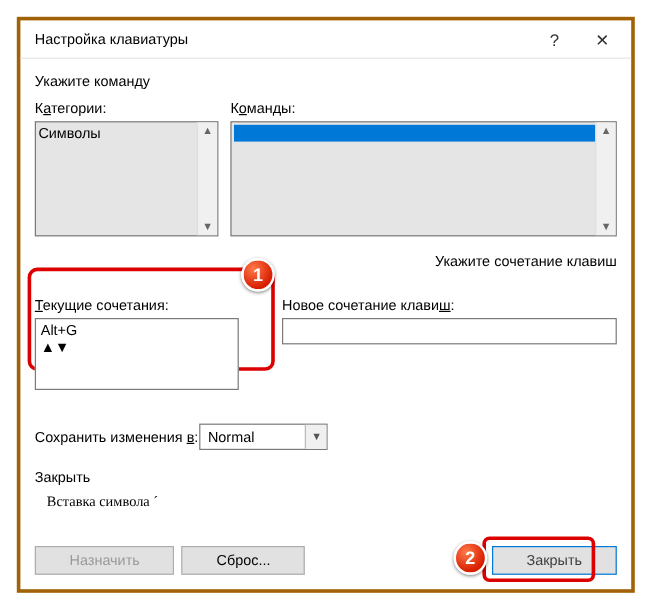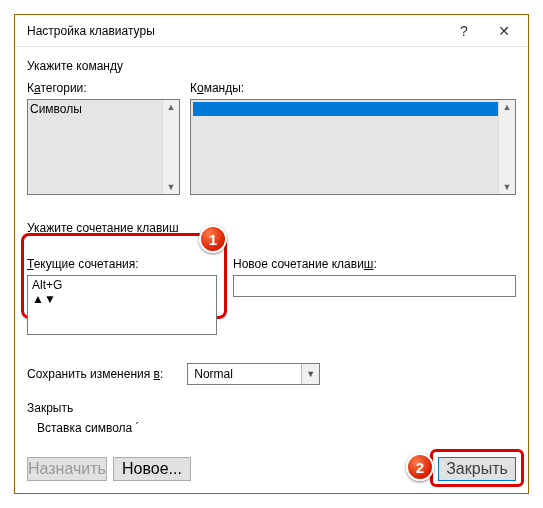--- a/index.html
+++ b/index.html
@@ -7,21 +7,21 @@
     margin: 0;
     padding: 14px;
     background: #fff;
     font-family: "Segoe UI", Tahoma, sans-serif;
     font-size: 12px;
     color: #000;
     width: 543px;
     height: 508px;
   }
   .dialog {
-    border: 1px solid #a16207;
+    border: 3px solid #a16207;
     width: 515px;
     height: 480px;
     background: #fff;
     display: flex;
     flex-direction: column;
   }
   .titlebar {
     display: flex;
     align-items: center;
     height: 32px;
@@ -62,67 +62,67 @@
   }
   .listbox .scroll span { padding: 2px 0; }
   .commands-sel {
     background: #0078d7;
     height: 14px;
     margin: 0;
   }
   .row-kb { display: flex; gap: 10px; margin-top: 14px; align-items: flex-start; }
   .current-box {
     border: 1px solid #7a7a7a;
-    width: 190px; height: 60px; background: #fff; padding: 2px 4px;
+    width: 170px; height: 60px; background: #fff; padding: 2px 4px;
     position: relative;
   }
   .current-wrap {
     position: relative;
     width: 196px;
   }
   .highlight-red {
     position: absolute;
     border: 3px solid #d00;
     border-radius: 8px;
     pointer-events: none;
   }
   .hl1 { left: -6px; top: -20px; width: 206px; height: 86px; }
   .hl2 { left: -8px; top: -8px; width: 94px; height: 38px; border-radius: 6px; }
   .new-combo { flex: 1; }
   .textinput {
     border: 1px solid #7a7a7a;
     height: 22px; width: 100%;
     padding: 2px 4px; background: #fff;
   }
-  .row-save { display: flex; align-items: center; gap: 24px; margin-top: 28px; }
+  .row-save { display: flex; align-items: center; gap: 1px; margin-top: 28px; }
   .combobox {
     display: flex; align-items: center;
-    border: 1px solid #7a7a7a; height: 22px; width: 133px;
+    border: 1px solid #7a7a7a; height: 22px; width: 107px;
     background: #fff;
   }
   .combobox .cbtxt { flex: 1; padding: 0 6px; }
   .combobox .cbarrow {
     width: 18px; height: 100%; border-left: 1px solid #bbb;
     display: flex; align-items: center; justify-content: center;
     font-size: 9px; color: #555; background: #f0f0f0;
   }
   .desc-block { margin-top: 16px; }
-  .desc-text { padding: 6px 0 0 10px; }
+  .desc-text { padding: 6px 0 0 10px; font-family: Liberation Serif, serif; }
   .button-row {
     display: flex; gap: 6px; margin-top: auto; padding-top: 18px;
     align-items: center;
   }
   .btn {
     border: 1px solid #adadad;
     background: #e1e1e1;
     height: 24px;
     min-width: 78px;
-    padding: 0 0;
-    display: flex; align-items: center; justify-content: center;
-    font-size: 16px;
+    padding: 0 28px;
+    display: flex; align-items: center; justify-content: center;
+    font-size: 12px;
   }
   .btn.disabled { color: #9a9a9a; }
   .btn.primary {
     background: #e1e1e1;
     border: 1px solid #0078d7;
     color: #404040;
   }
   .spacer { flex: 1; }
   .close-wrap { position: relative; }
   .badge {
@@ -175,21 +175,21 @@
         <div class="listbox">
           <div class="commands-sel"></div>
           <div class="scroll">
               <span>▲</span>
               <span>▼</span>
             </div>
         </div>
       </div>
     </div>
 
-    <div class="group-label" style="margin-top:26px;">Укажите сочетание клавиш</div>
+    <div class="group-label" style="margin-top:14px;text-align:right;">Укажите сочетание клавиш</div>
 
     <div class="row-kb">
       <div class="current-wrap">
         <div class="badge badge1">1</div>
         <div class="highlight-red hl1"></div>
         <div class="group-label">
           <span class="underline">Т</span><span>екущие сочетания:</span>
         </div>
         <div class="current-box">
           <div>Alt+G</div>
@@ -214,21 +214,21 @@
       </div>
     </div>
 
     <div class="desc-block">
       <div>Закрыть</div>
       <div class="desc-text">Вставка символа ´</div>
     </div>
 
     <div class="button-row">
       <div class="btn disabled">Назначить</div>
-      <div class="btn">Новое...</div>
+      <div class="btn">Сброс...</div>
       <div class="spacer"></div>
       <div class="close-wrap">
         <div class="badge badge2">2</div>
         <div class="highlight-red hl2"></div>
         <div class="btn primary">Закрыть</div>
       </div>
     </div>
 
   </div>
 </div>

